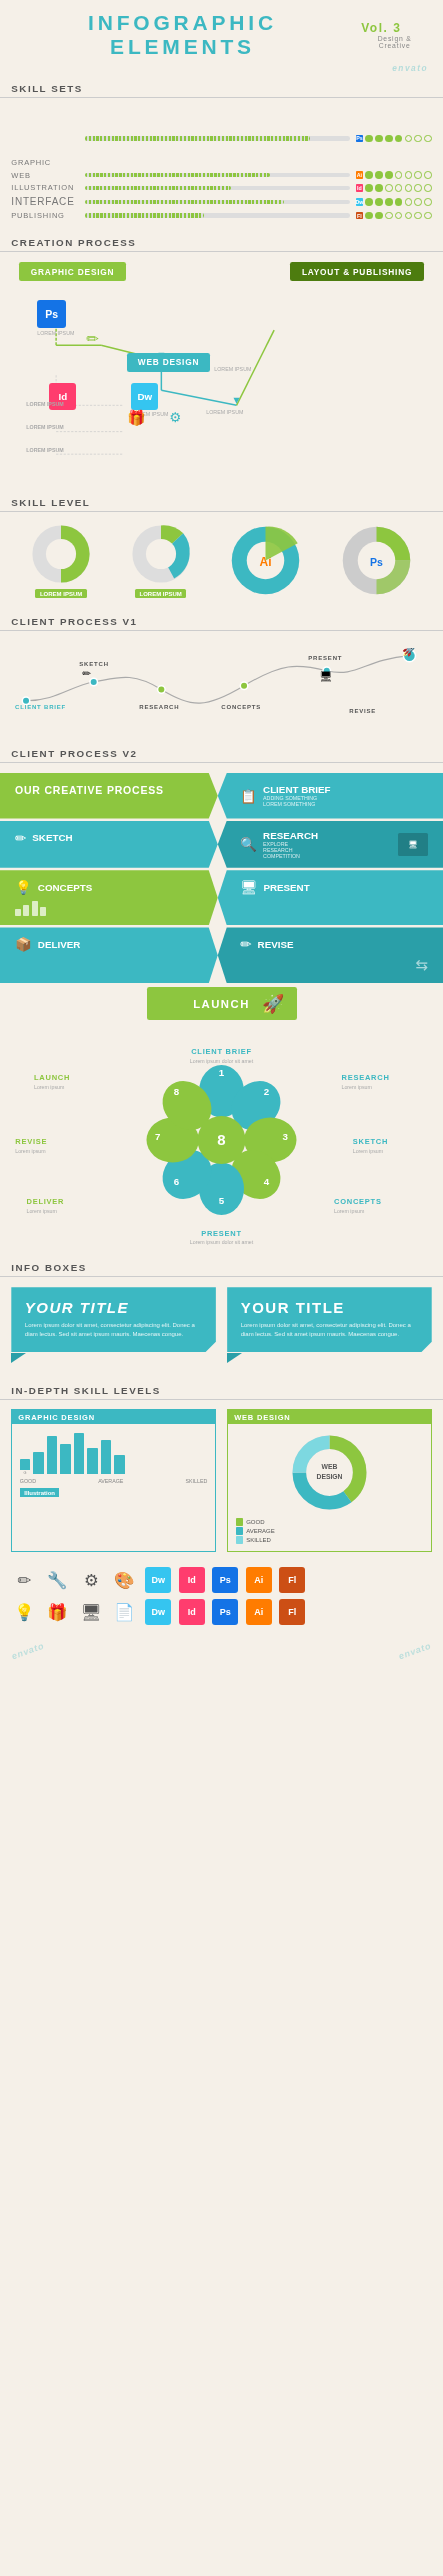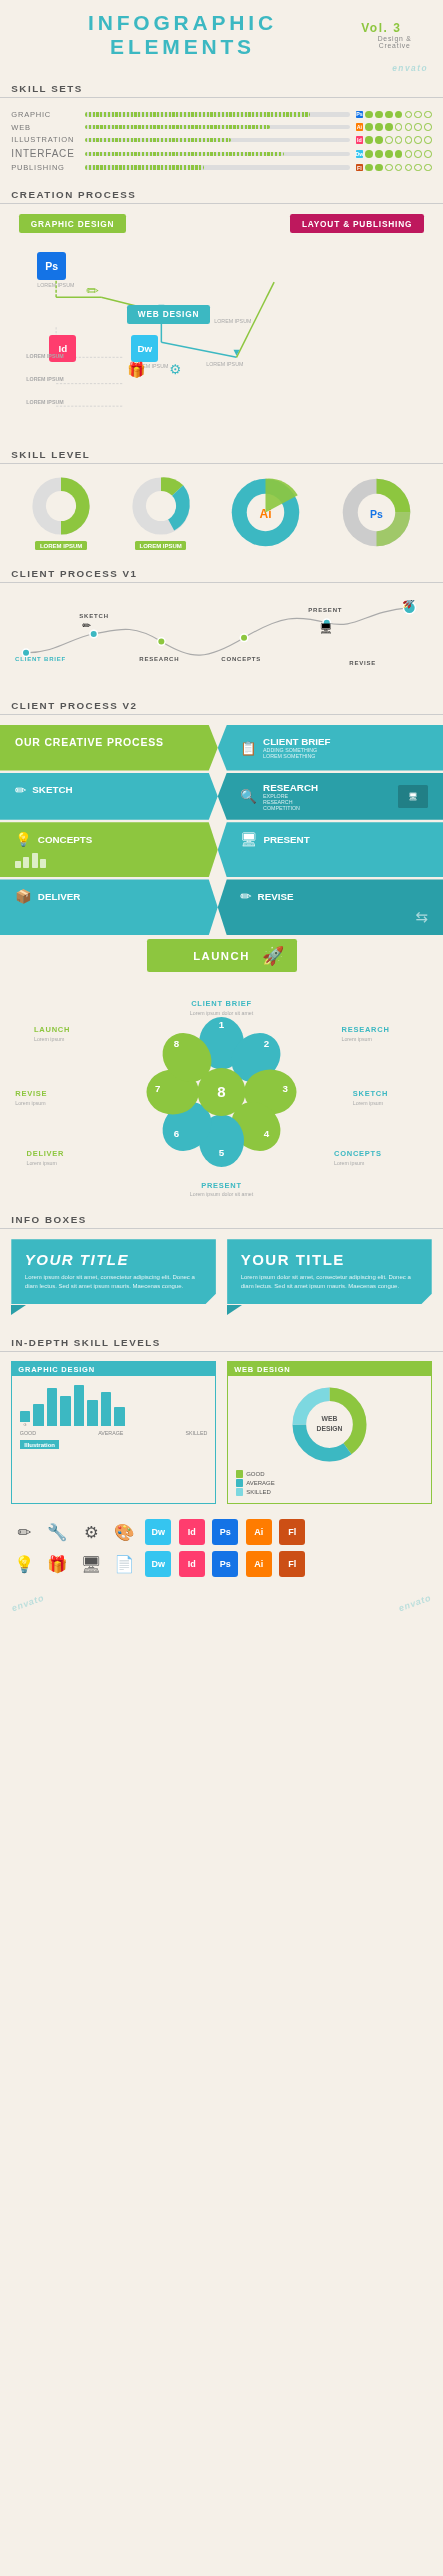--- a/index.html
+++ b/index.html
@@ -190,21 +190,21 @@
   <div style="text-align:right; padding-right:15px; font-size:8.3px; color:rgba(60,184,194,0.35); font-weight:bold; letter-spacing:1.5px; font-style:italic;">
     envato
   </div>
 </div>
 
 <div class="section-wrapper">
   <div class="section-title">SKILL SETS</div>
   <div class="skill-sets">
 
     <div class="skill-row">
-      <div class="skill-label" style="font-size:7.5px; color:#777; text-transform:uppercase; letter-spacing:0.8px;">Graphic</div>
+      <div class="skill-label" style="font-size:7.5px; color:#777; text-transform:uppercase; letter-spacing:0.8px;margin-top:48px;">Graphic</div>
       <div class="skill-bar-container">
         <div class="skill-bar" style="width:85%; background: repeating-linear-gradient(90deg, #8dc63f 0px, #8dc63f 2.3px, transparent 2.3px, transparent 3.8px);"></div>
       </div>
       <div class="skill-icons">
         <div class="ps-icon">Ps</div>
         <div class="skill-icon-circle"></div>
         <div class="skill-icon-circle"></div>
         <div class="skill-icon-circle"></div>
         <div class="skill-icon-circle"></div>
         <div class="skill-icon-circle empty"></div>
@@ -284,21 +284,21 @@
 </div>
 
 <div class="section-wrapper">
   <div class="section-title">CREATION PROCESS</div>
   <div class="creation-process">
     <div style="position:relative; min-height: 218px;">
 
       <div style="display:flex; justify-content:space-between; align-items:flex-start; padding: 0 7.5px;">
         <div style="background:#8dc63f; padding:4.5px 12px; border-radius:2.3px; font-size:8.3px; font-weight:900; color:#fff; text-transform:uppercase; letter-spacing:0.8px;">Graphic Design</div>
         <div style="display:flex; flex-direction:column; align-items:flex-end;">
-          <div style="background:#be185d; padding:4.5px 12px; border-radius:2.3px; font-size:8.3px; font-weight:900; color:#fff; text-transform:uppercase; letter-spacing:0.8px;margin-left:16px;">Layout &amp; Publishing</div>
+          <div style="background:#4d7c0f; padding:4.5px 12px; border-radius:2.3px; font-size:8.3px; font-weight:900; color:#fff; text-transform:uppercase; letter-spacing:0.8px;margin-left:16px;">Layout &amp; Publishing</div>
         </div>
       </div>
 
       <div style="position:relative; height:188px; margin-top:3.8px;">
 
         <svg width="421" height="188" style="position:absolute; top:0; left:0;" viewBox="0 0 560 250">
 
           <line x1="60" y1="40" x2="60" y2="80" stroke="#8dc63f" stroke-width="2" stroke-dasharray="4,2"></line>
           <line x1="60" y1="80" x2="120" y2="80" stroke="#8dc63f" stroke-width="2"></line>
           <line x1="120" y1="80" x2="200" y2="100" stroke="#8dc63f" stroke-width="2"></line>

